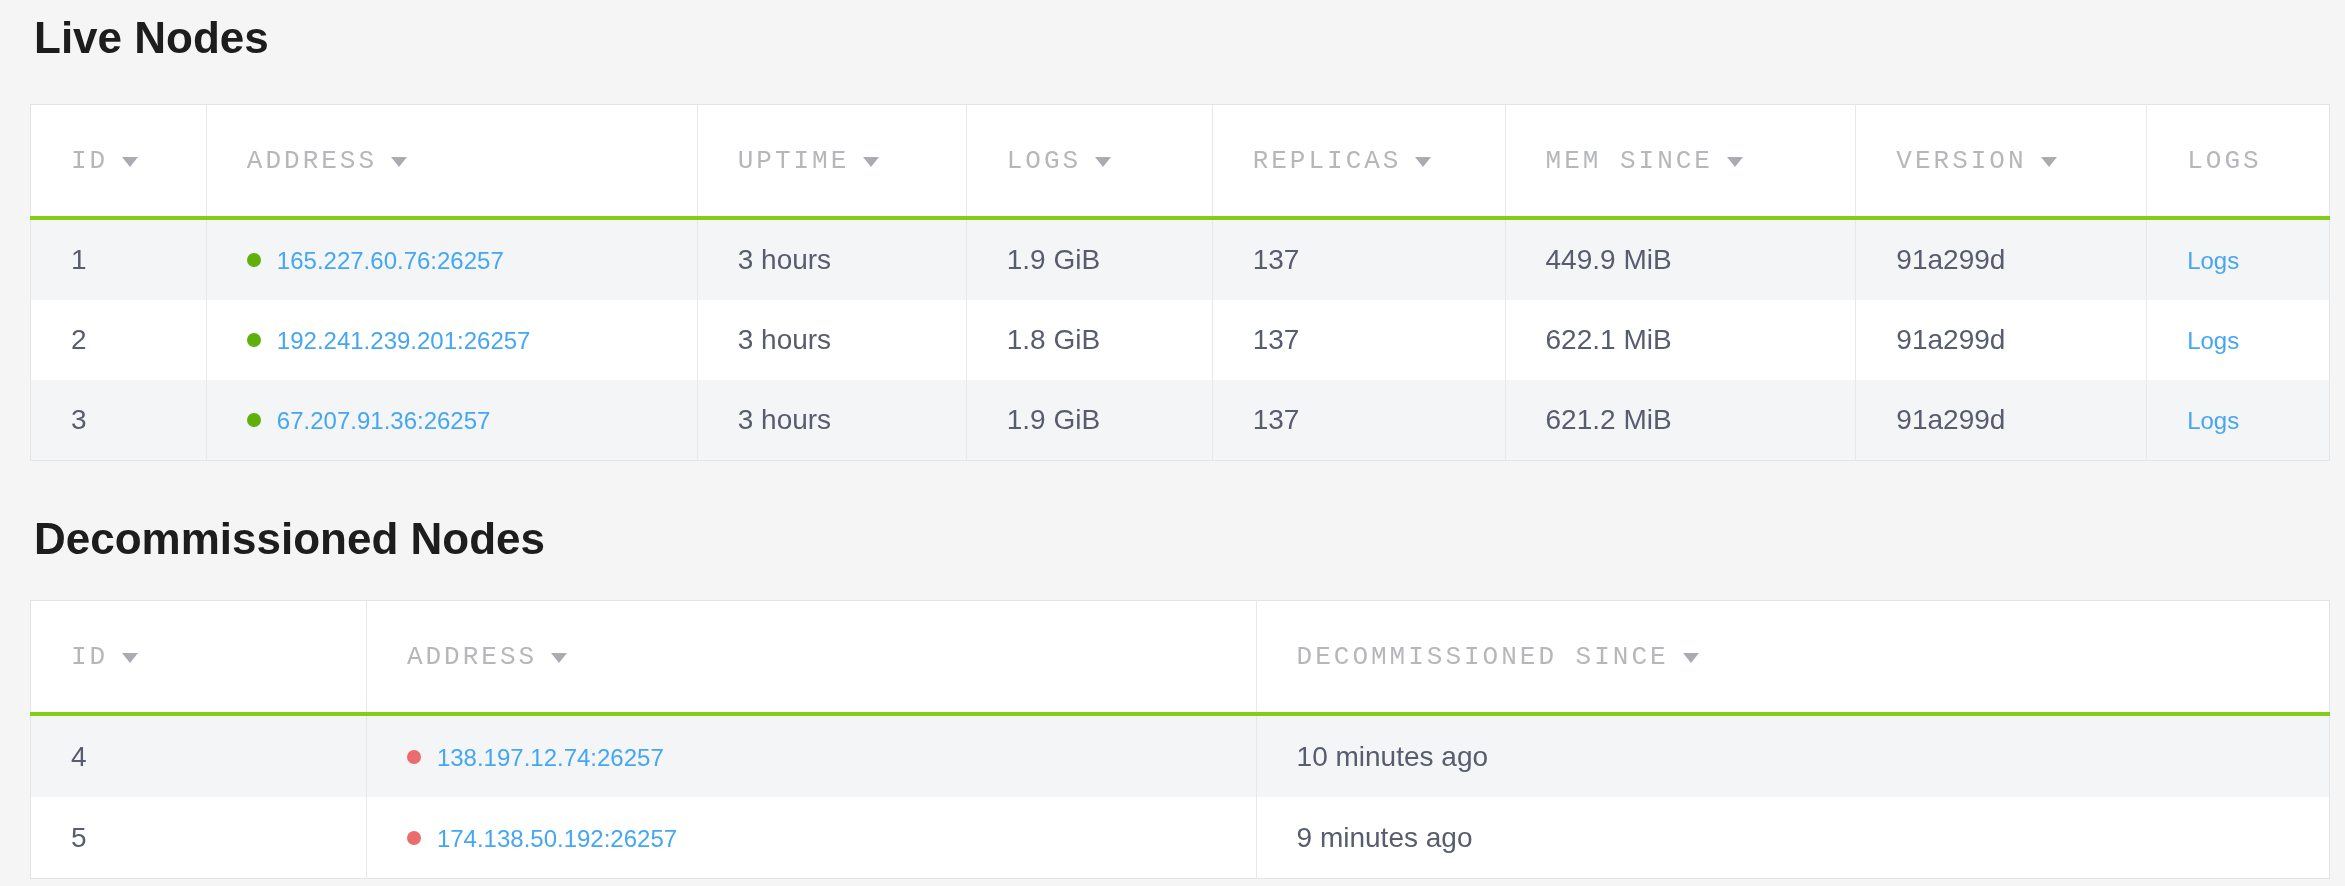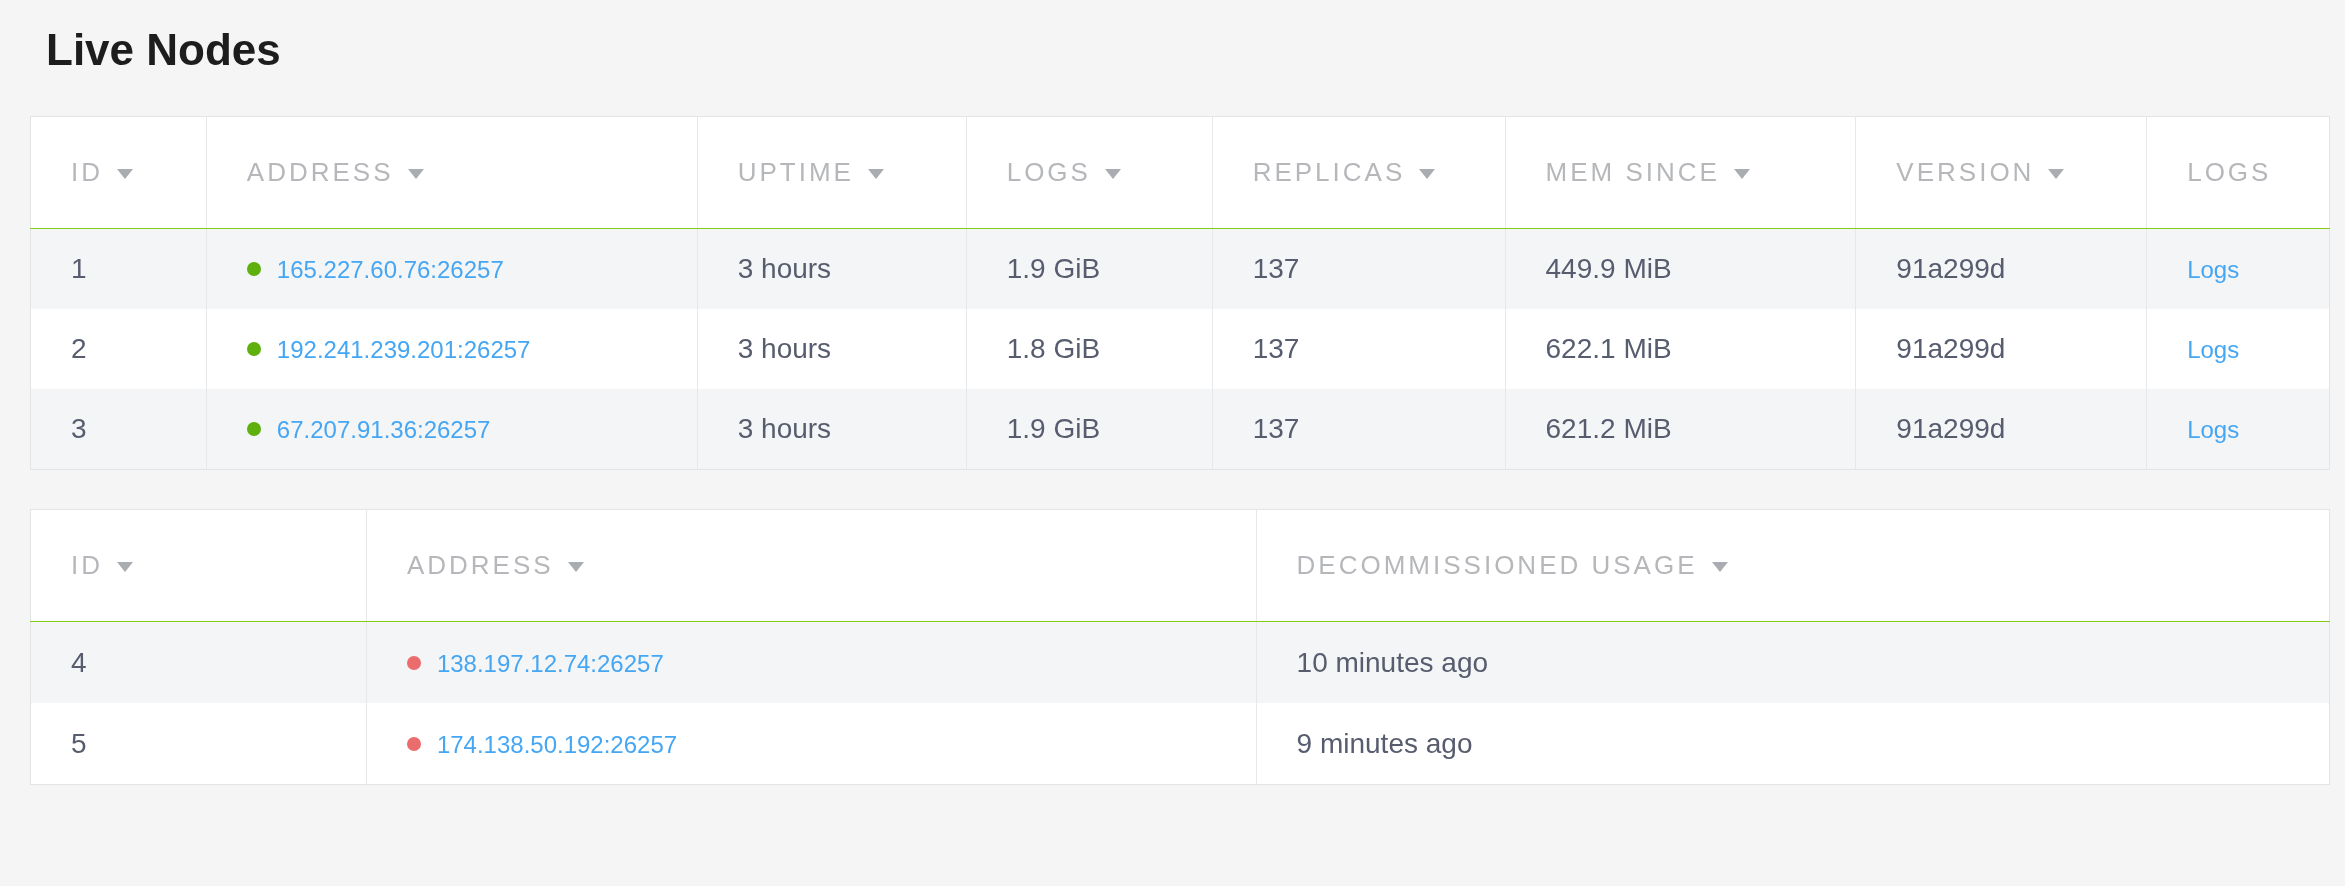--- a/index.html
+++ b/index.html
@@ -5,21 +5,21 @@
   html,body { margin:0; padding:0; }
   body {
     width:2345px; height:886px; overflow:hidden;
     background:#f5f5f5;
     font-family:"Liberation Sans","DejaVu Sans",sans-serif;
     -webkit-font-smoothing:antialiased;
   }
   .container { padding:12px 15px 0 30px; }
 
   h1.section-title {
-    margin:16px; padding:0;
+    margin:4px; padding:0;
     font-size:44px; line-height:44px; font-weight:700;
     color:#1d1d1d; letter-spacing:0;
   }
   h1.section-title.second { margin-top:56px; }
 
   table.nodes-table {
     width:100%;
     table-layout:fixed;
     border-collapse:collapse;
     background:#ffffff;
@@ -32,24 +32,25 @@
     text-align:left; vertical-align:middle;
     padding:0 10px 0 40px;
     border-right:1px solid #e6e8e9;
     overflow:hidden; white-space:nowrap;
   }
   .nodes-table th:last-child, .nodes-table td:last-child { border-right:none; }
 
   .nodes-table thead th {
     height:111px;
     background:#ffffff;
-    border-bottom:1px solid #84cc16;
+    border-bottom:4px solid #84cc16;
     font-size:26px; font-weight:400;
     letter-spacing:3px;
     color:#b5b7ba;
+    font-family:Liberation Mono, monospace;
   }
   .th-inner { display:inline-flex; align-items:center; }
 
   .sort-arrow {
     display:inline-block; width:0; height:0;
     border-left:8px solid transparent;
     border-right:8px solid transparent;
     border-top:10px solid #a9adb1;
     margin-left:14px; margin-top:3px;
   }
@@ -155,39 +156,40 @@
           <td>3 hours</td>
           <td>1.9 GiB</td>
           <td>137</td>
           <td>621.2 MiB</td>
           <td>91a299d</td>
           <td><a class="logs-link">Logs</a></td>
         </tr>
       </tbody>
   </table>
 
+  <h1 class="section-title second">Decommissioned Nodes</h1>
 
   <table class="nodes-table" id="decomm-table">
     <colgroup>
         <col style="width: 14.61%;">
         <col style="width: 38.7%;">
         <col style="width: 46.69%;">
       </colgroup>
     <thead>
         <tr>
           <th><span class="th-inner">
               <span>ID</span>
               <span class="sort-arrow"></span>
             </span></th>
           <th><span class="th-inner">
               <span>ADDRESS</span>
               <span class="sort-arrow"></span>
             </span></th>
           <th><span class="th-inner">
-              <span>DECOMMISSIONED USAGE</span>
+              <span>DECOMMISSIONED SINCE</span>
               <span class="sort-arrow"></span>
             </span></th>
         </tr>
       </thead>
     <tbody>
         <tr>
           <td>4</td>
           <td><span class="status-dot dot-decommissioned"></span><a class="node-link">138.197.12.74:26257</a></td>
           <td>10 minutes ago</td>
         </tr>

